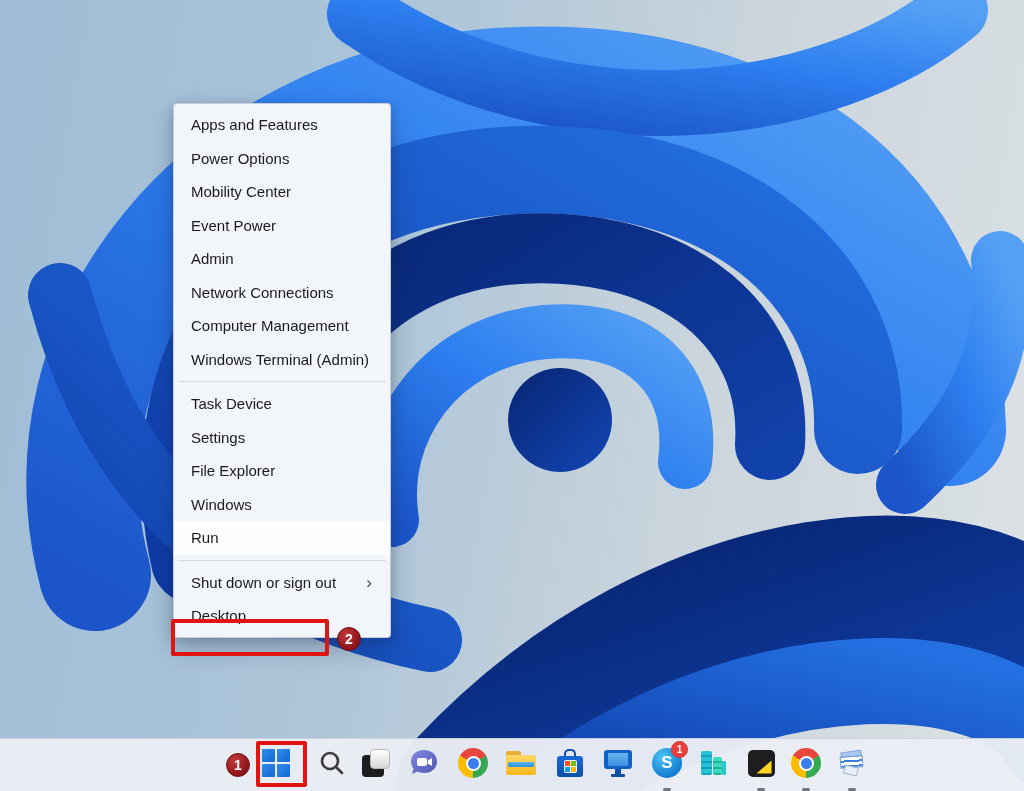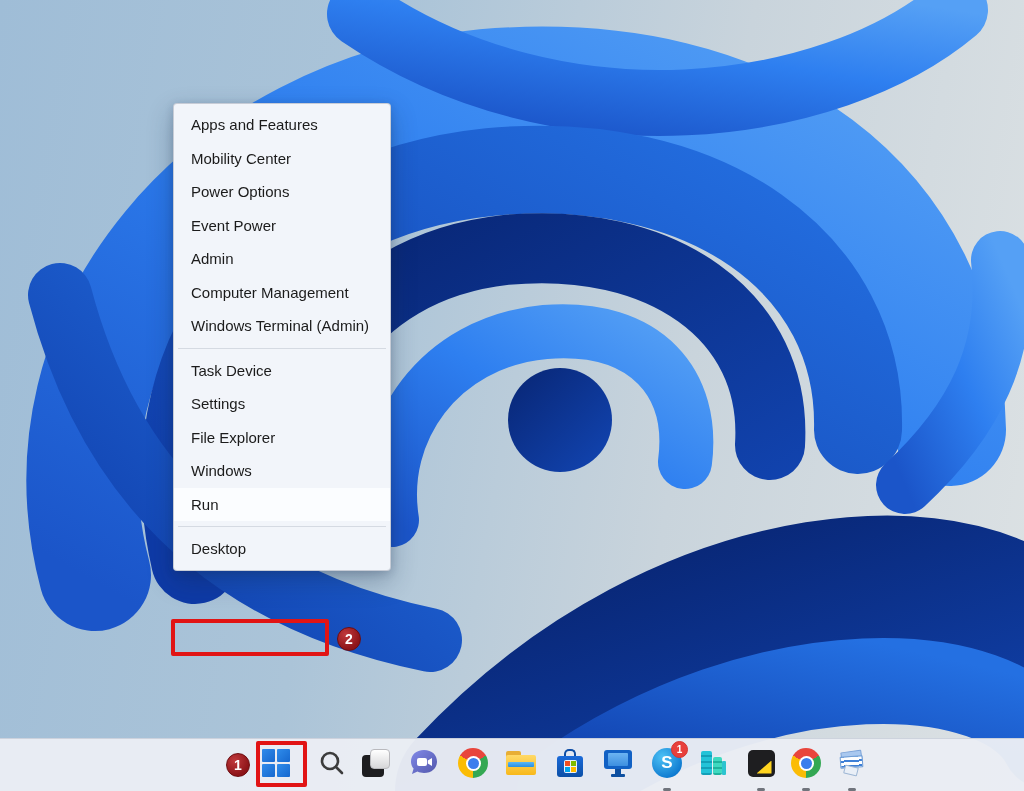--- a/index.html
+++ b/index.html
@@ -160,30 +160,33 @@
       <path d="M905,485 C975,420 1010,350 1000,260" stroke="url(#gBright)" stroke-width="58"></path>
       <circle cx="560" cy="420" r="52" fill="url(#gDark)" stroke="none"></circle>
     </g>
   </svg>
 
   <div class="menu">
     <div class="menu-item">
         <span>Apps and Features</span>
       </div>
     <div class="menu-item">
+        <span>Power Options</span>
+      </div>
+    <div class="menu-item">
         <span>Mobility Center</span>
       </div>
     <div class="menu-item">
-        <span>Power Options</span>
-      </div>
-    <div class="menu-item">
         <span>Event Power</span>
       </div>
     <div class="menu-item">
         <span>Admin</span>
+      </div>
+    <div class="menu-item">
+        <span>Network Connections</span>
       </div>
     <div class="menu-item">
         <span>Computer Management</span>
       </div>
     <div class="menu-item">
         <span>Windows Terminal (Admin)</span>
       </div>
     <div class="menu-sep"></div>
     <div class="menu-item">
         <span>Task Device</span>
@@ -194,20 +197,25 @@
     <div class="menu-item">
         <span>File Explorer</span>
       </div>
     <div class="menu-item">
         <span>Windows</span>
       </div>
     <div class="menu-item run">
         <span>Run</span>
       </div>
     <div class="menu-sep"></div>
+    <div class="menu-item">
+      <span>Shut down or sign out</span>
+      <span class="grow"></span>
+      <span class="chevron">›</span>
+    </div>
     <div class="menu-item">
         <span>Desktop</span>
       </div>
   </div>
 
   <div class="hl-box hl-run"></div>
   <div class="step-badge step-2">2</div>
   <div class="hl-box hl-start"></div>
   <div class="step-badge step-1">1</div>
 

